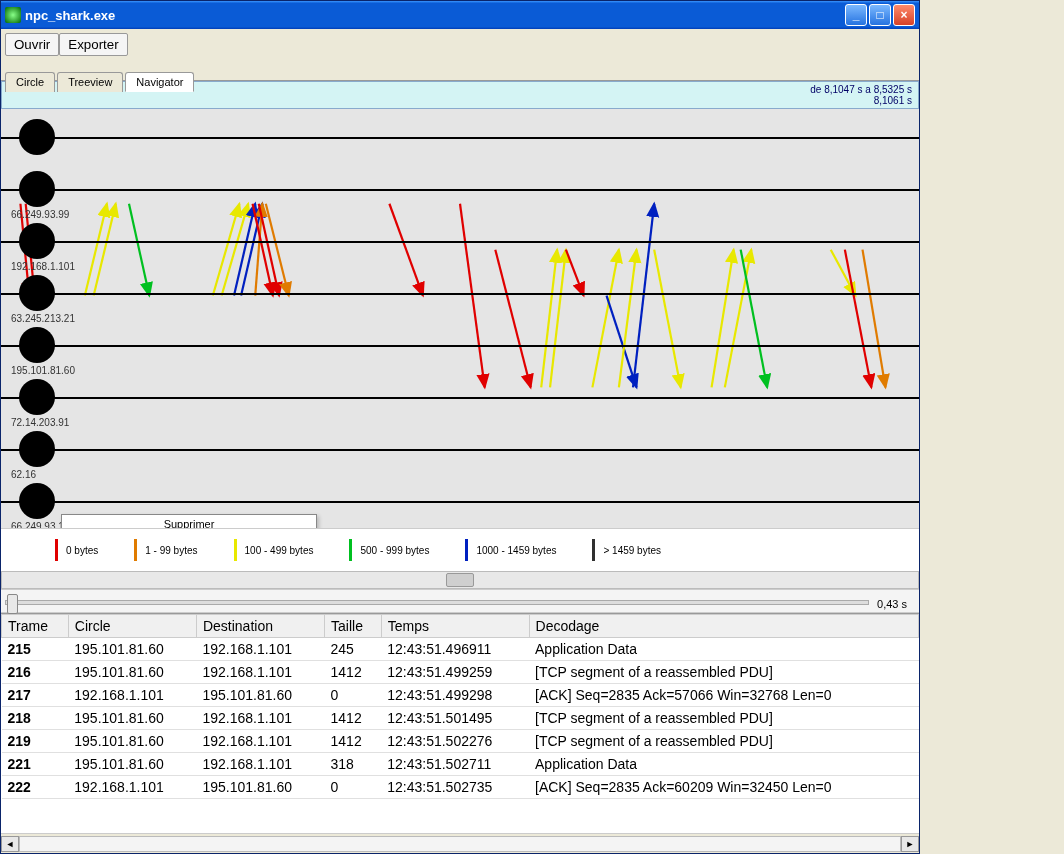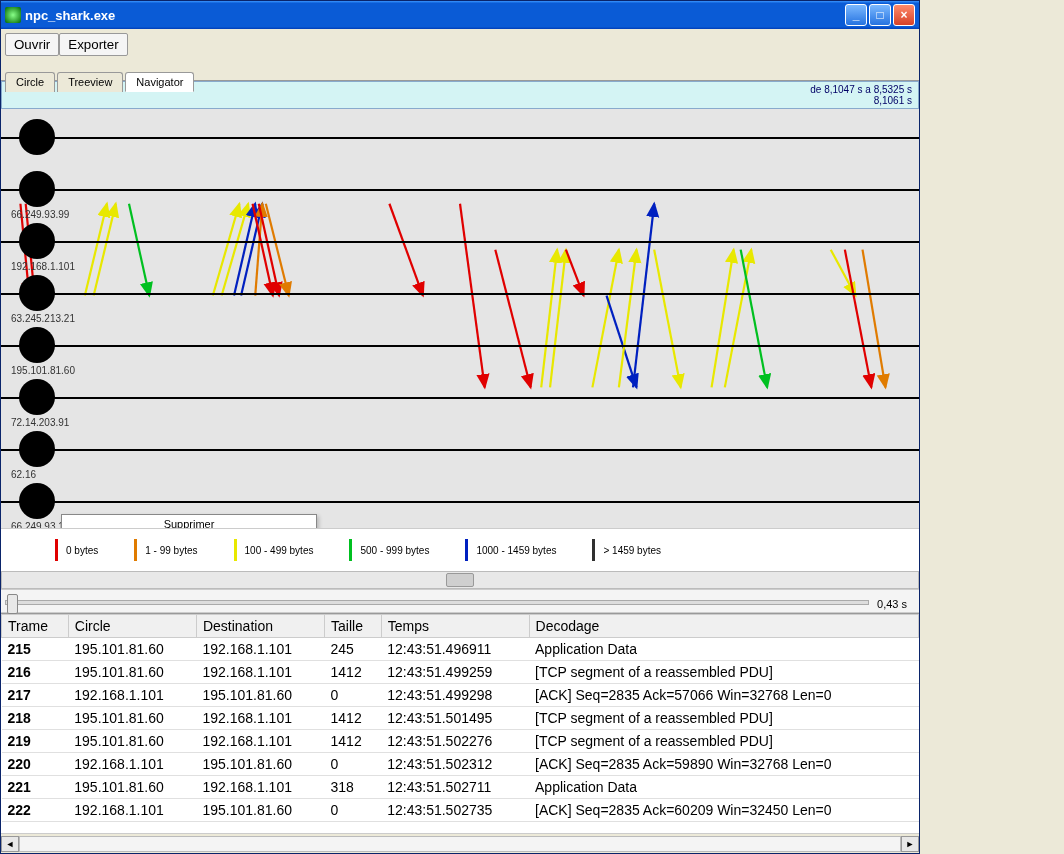--- a/index.html
+++ b/index.html
@@ -258,28 +258,20 @@
             </tr>
             <tr>
               <td class="r">219</td>
               <td>195.101.81.60</td>
               <td>192.168.1.101</td>
               <td>1412</td>
               <td>12:43:51.502276</td>
               <td>[TCP segment of a reassembled PDU]</td>
             </tr>
             <tr>
-              <td class="r">220</td>
-              <td>192.168.1.101</td>
-              <td>195.101.81.60</td>
-              <td>0</td>
-              <td>12:43:51.502312</td>
-              <td>[ACK] Seq=2835 Ack=59890 Win=32768 Len=0</td>
-            </tr>
-            <tr>
               <td class="r">221</td>
               <td>195.101.81.60</td>
               <td>192.168.1.101</td>
               <td>318</td>
               <td>12:43:51.502711</td>
               <td>Application Data</td>
             </tr>
             <tr>
               <td class="r">222</td>
               <td>192.168.1.101</td>

